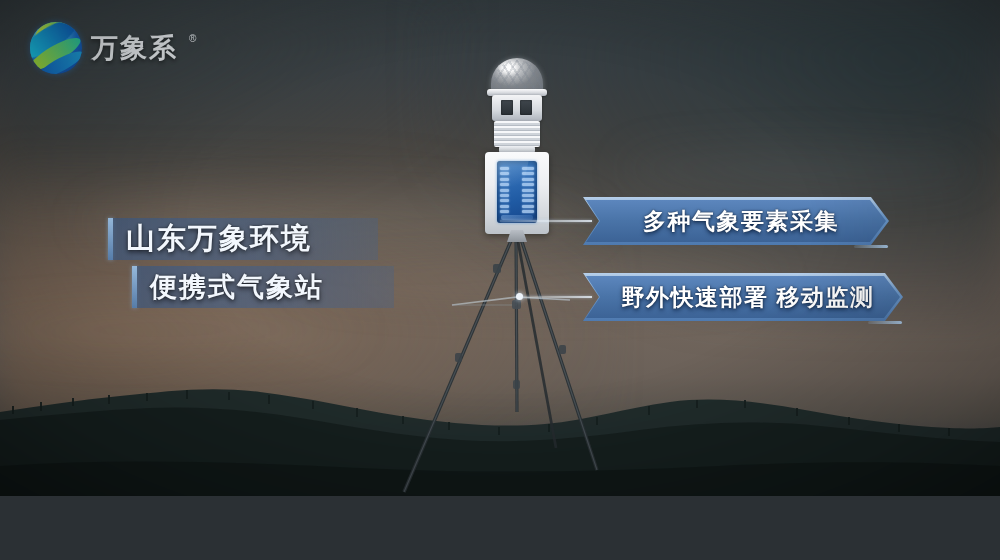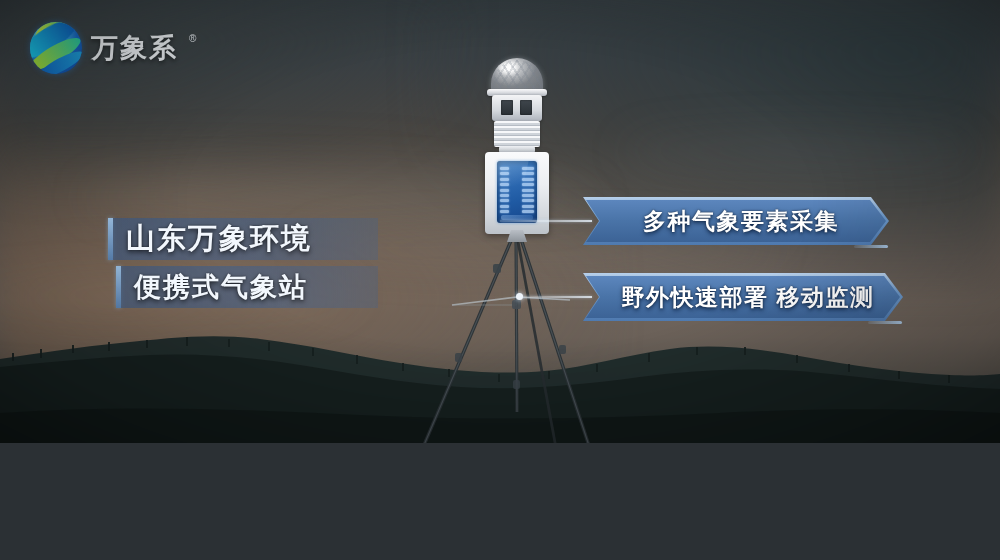--- a/index.html
+++ b/index.html
@@ -4,21 +4,21 @@
 <style>
   * { margin:0; padding:0; box-sizing:border-box; }
   html, body {
     width:1000px; height:560px;
     font-family:"Liberation Sans", sans-serif;
     overflow:hidden; background:#2b3034;
   }
 
   #stage {
     position:relative;
-    width:1000px; height:443px;
+    width:1000px; height:496px;
     overflow:hidden;
   }
 
   
   .sky-base {
     position:absolute; inset:0;
     background:
       linear-gradient(180deg,
         #343c40 0%,
         #3c4145 14%,
@@ -214,21 +214,21 @@
   .ov-text {
     position:relative; z-index:2;
     padding-left:18px;
     color:#f2f7fd;
     font-size:29px;
     font-weight:bold;
     letter-spacing:2px;
     text-shadow:0 2px 5px rgba(0,0,0,0.65), 0 0 2px rgba(0,0,0,0.5);
     white-space:nowrap;
   }
-  .ov-row.row2 { margin-left:8px; width:262px; }
+  .ov-row.row2 { margin-left:24px; width:262px; }
   .ov-row.row2 .ov-text { font-size:27px; }
 
   
   .callout {
     position:absolute;
     height:42px;
     display:flex; align-items:center; justify-content:center;
     color:#ffffff;
     font-size:23px;
     font-weight:bold;

